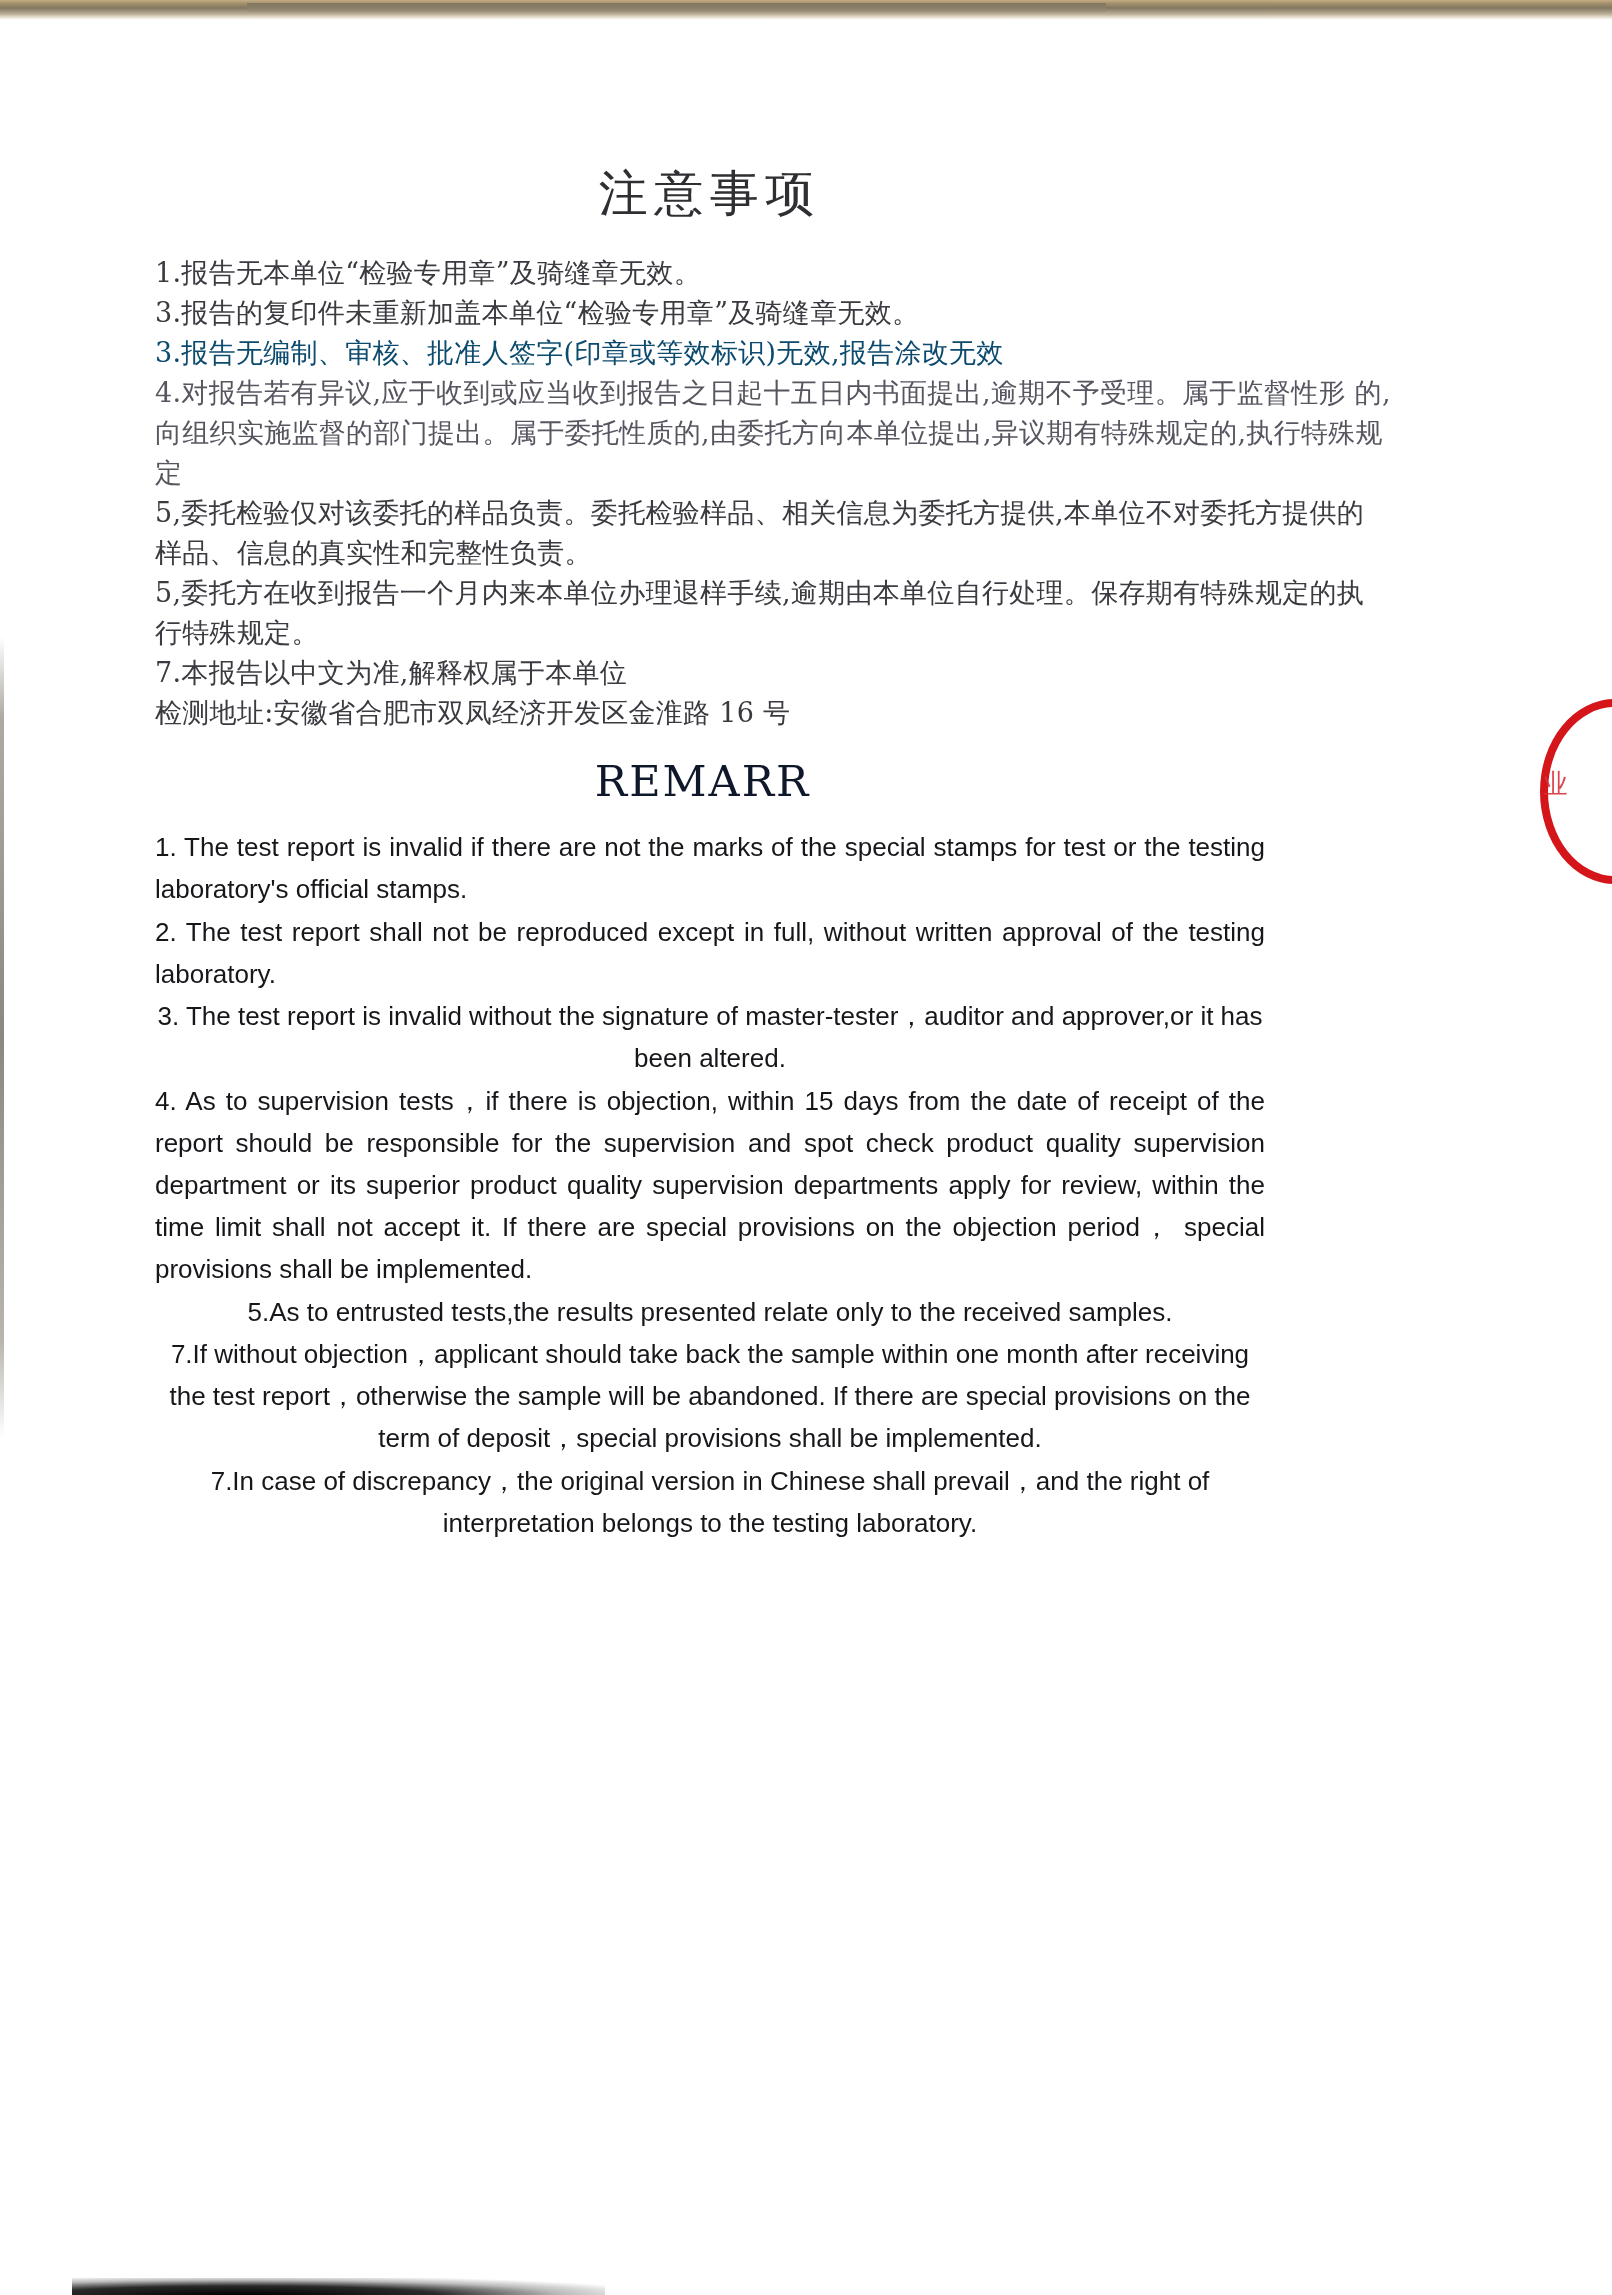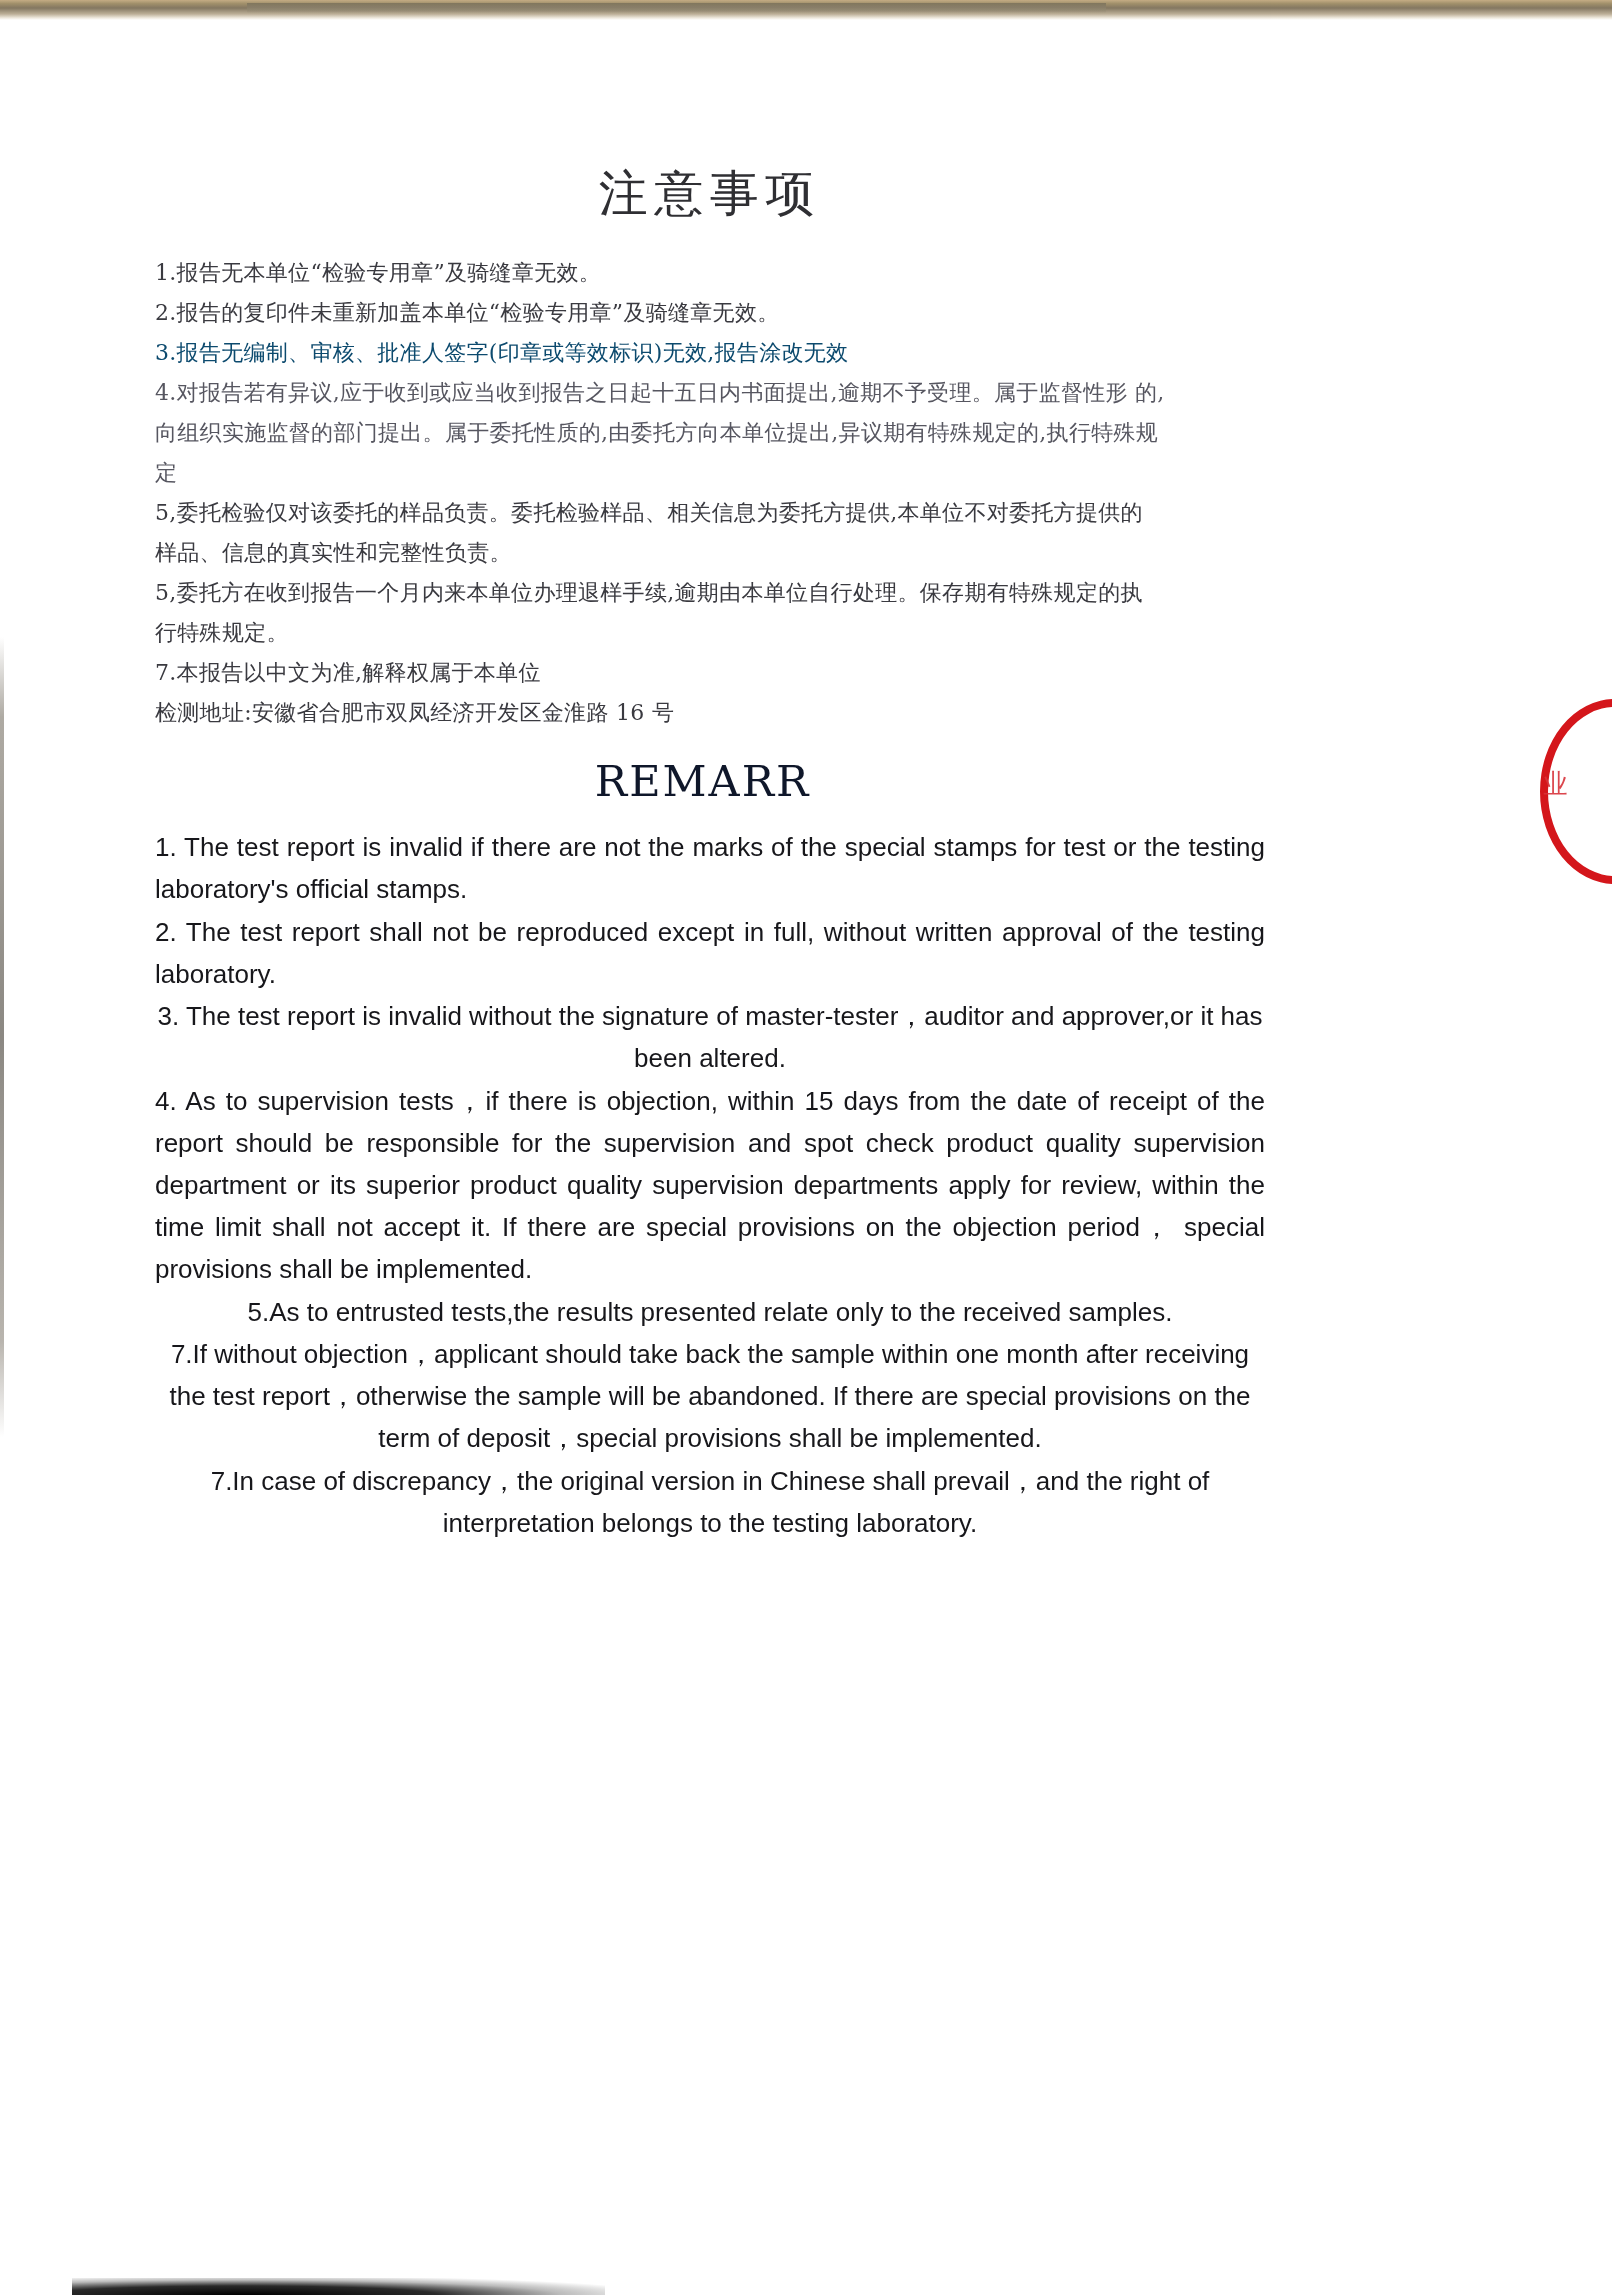--- a/index.html
+++ b/index.html
@@ -112,21 +112,21 @@
     color: #2f2f33;
     text-indent: 6.5px;
   }
 
   .cn-block {
     margin: 0;
     padding: 26px 114px 0 155px;
   }
   .cn-line {
     font-family: "DejaVu Serif", "Liberation Serif", serif;
-    font-size: 22px;
+    font-size: 27px;
     line-height: 40px;
     color: #3a3a40;
     letter-spacing: 0.3px;
     white-space: nowrap;
     overflow: visible;
   }
   .cn-line.faint { color: #565660; }
   .cn-line.lite  { color: #0c4a6e; }
 
   .en-title {
@@ -178,21 +178,21 @@
     <div class="seal-arc"></div>
     <div class="seal-glyph">业</div>
   </div>
 
   <div class="content">
 
     <h1 class="cn-title">注意事项</h1>
 
     <div class="cn-block">
       <div class="cn-line">1.报告无本单位“检验专用章”及骑缝章无效。</div>
-      <div class="cn-line">2.报告的复印件未重新加盖本单位“检验专用章”及骑缝章无效。</div>
+      <div class="cn-line">3.报告的复印件未重新加盖本单位“检验专用章”及骑缝章无效。</div>
       <div class="cn-line lite">3.报告无编制、审核、批准人签字(印章或等效标识)无效,报告涂改无效</div>
       <div class="cn-line faint">4.对报告若有异议,应于收到或应当收到报告之日起十五日内书面提出,逾期不予受理。属于监督性形 的,</div>
       <div class="cn-line faint">向组织实施监督的部门提出。属于委托性质的,由委托方向本单位提出,异议期有特殊规定的,执行特殊规</div>
       <div class="cn-line faint">定</div>
       <div class="cn-line">5,委托检验仅对该委托的样品负责。委托检验样品、相关信息为委托方提供,本单位不对委托方提供的</div>
       <div class="cn-line">样品、信息的真实性和完整性负责。</div>
       <div class="cn-line">5,委托方在收到报告一个月内来本单位办理退样手续,逾期由本单位自行处理。保存期有特殊规定的执</div>
       <div class="cn-line">行特殊规定。</div>
       <div class="cn-line">7.本报告以中文为准,解释权属于本单位</div>
       <div class="cn-line">检测地址:安徽省合肥市双凤经济开发区金淮路 16 号</div>

